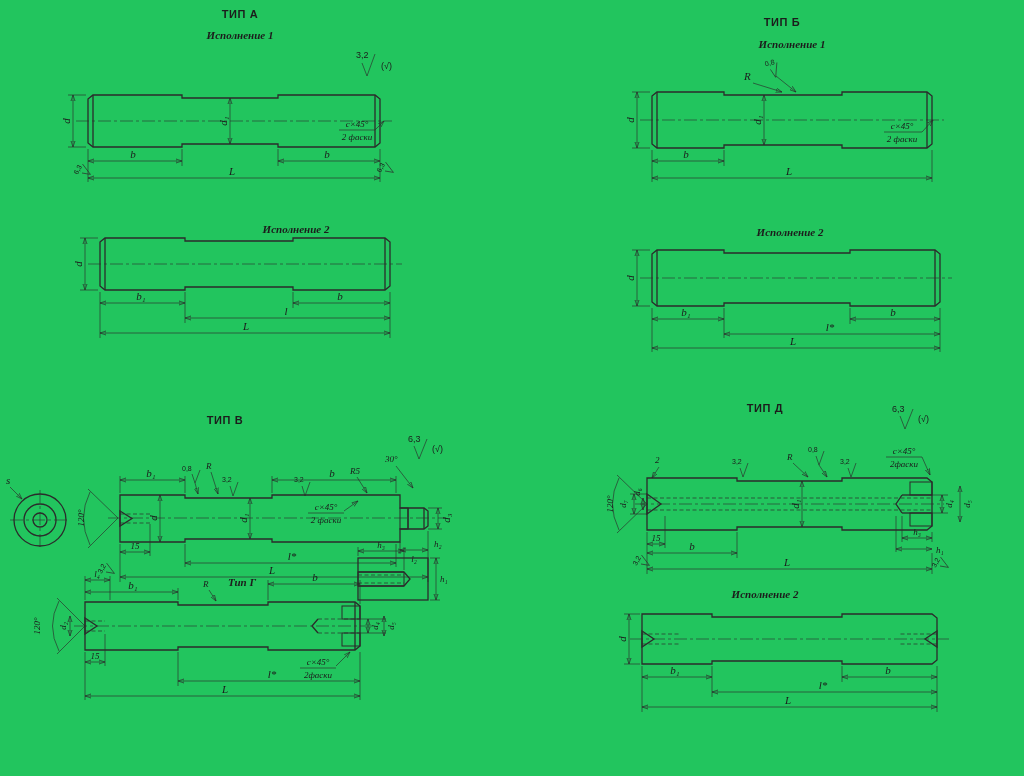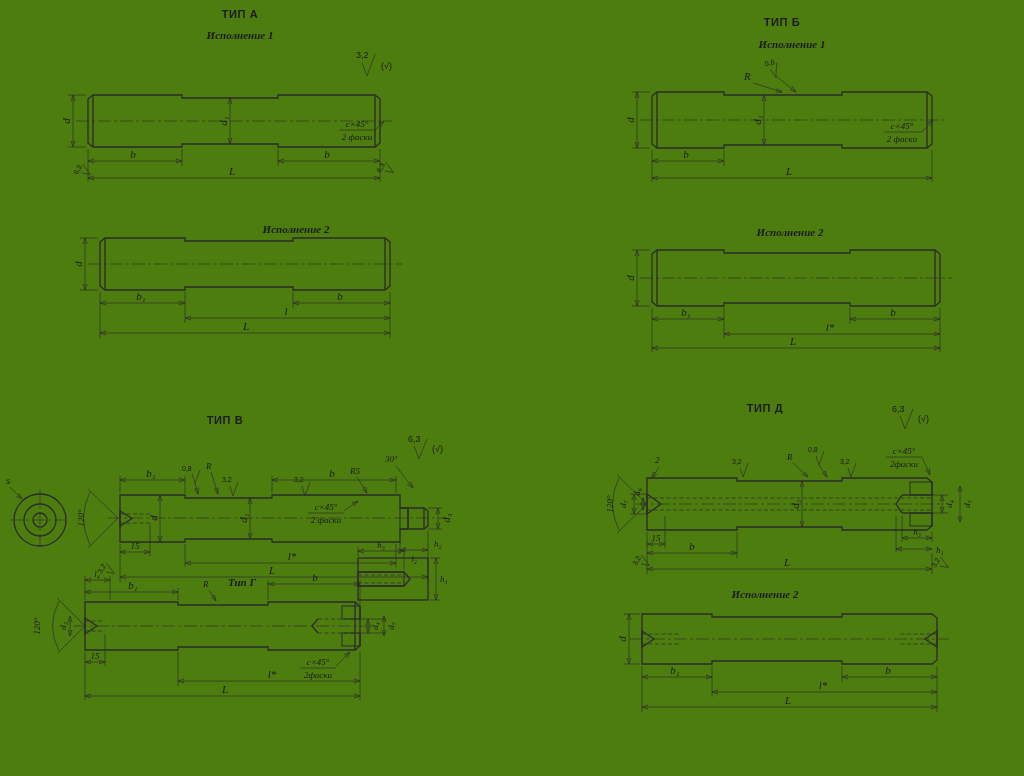--- a/index.html
+++ b/index.html
@@ -1,16 +1,16 @@
 <!DOCTYPE html>
 <html><head>
 <meta charset="utf-8">
 <style>
   html,body{margin:0;padding:0;background:#fff;}
-  .sheet{position:relative;width:1024px;height:776px;background:#4d7c0f;overflow:hidden;}
+  .sheet{position:relative;width:1024px;height:776px;background:#22c55e;overflow:hidden;}
   svg.quad{position:absolute;}
   text{font-family:"Liberation Sans",sans-serif;fill:#1c1c1c;}
   .tt{font-size:11px;font-weight:bold;letter-spacing:.6px;}
   .tv{font-size:11px;font-weight:bold;font-style:italic;font-family:"Liberation Serif",serif;}
   .dim{font-size:11px;font-style:italic;font-family:"Liberation Serif",serif;}
   .dims{font-size:9px;font-style:italic;font-family:"Liberation Serif",serif;}
   .rt{font-size:9px;}
   .rs{font-size:7px;}
   line,path,polyline,circle,rect{stroke:#2b2b2b;fill:none;}
   .o{stroke-width:1.3;}

